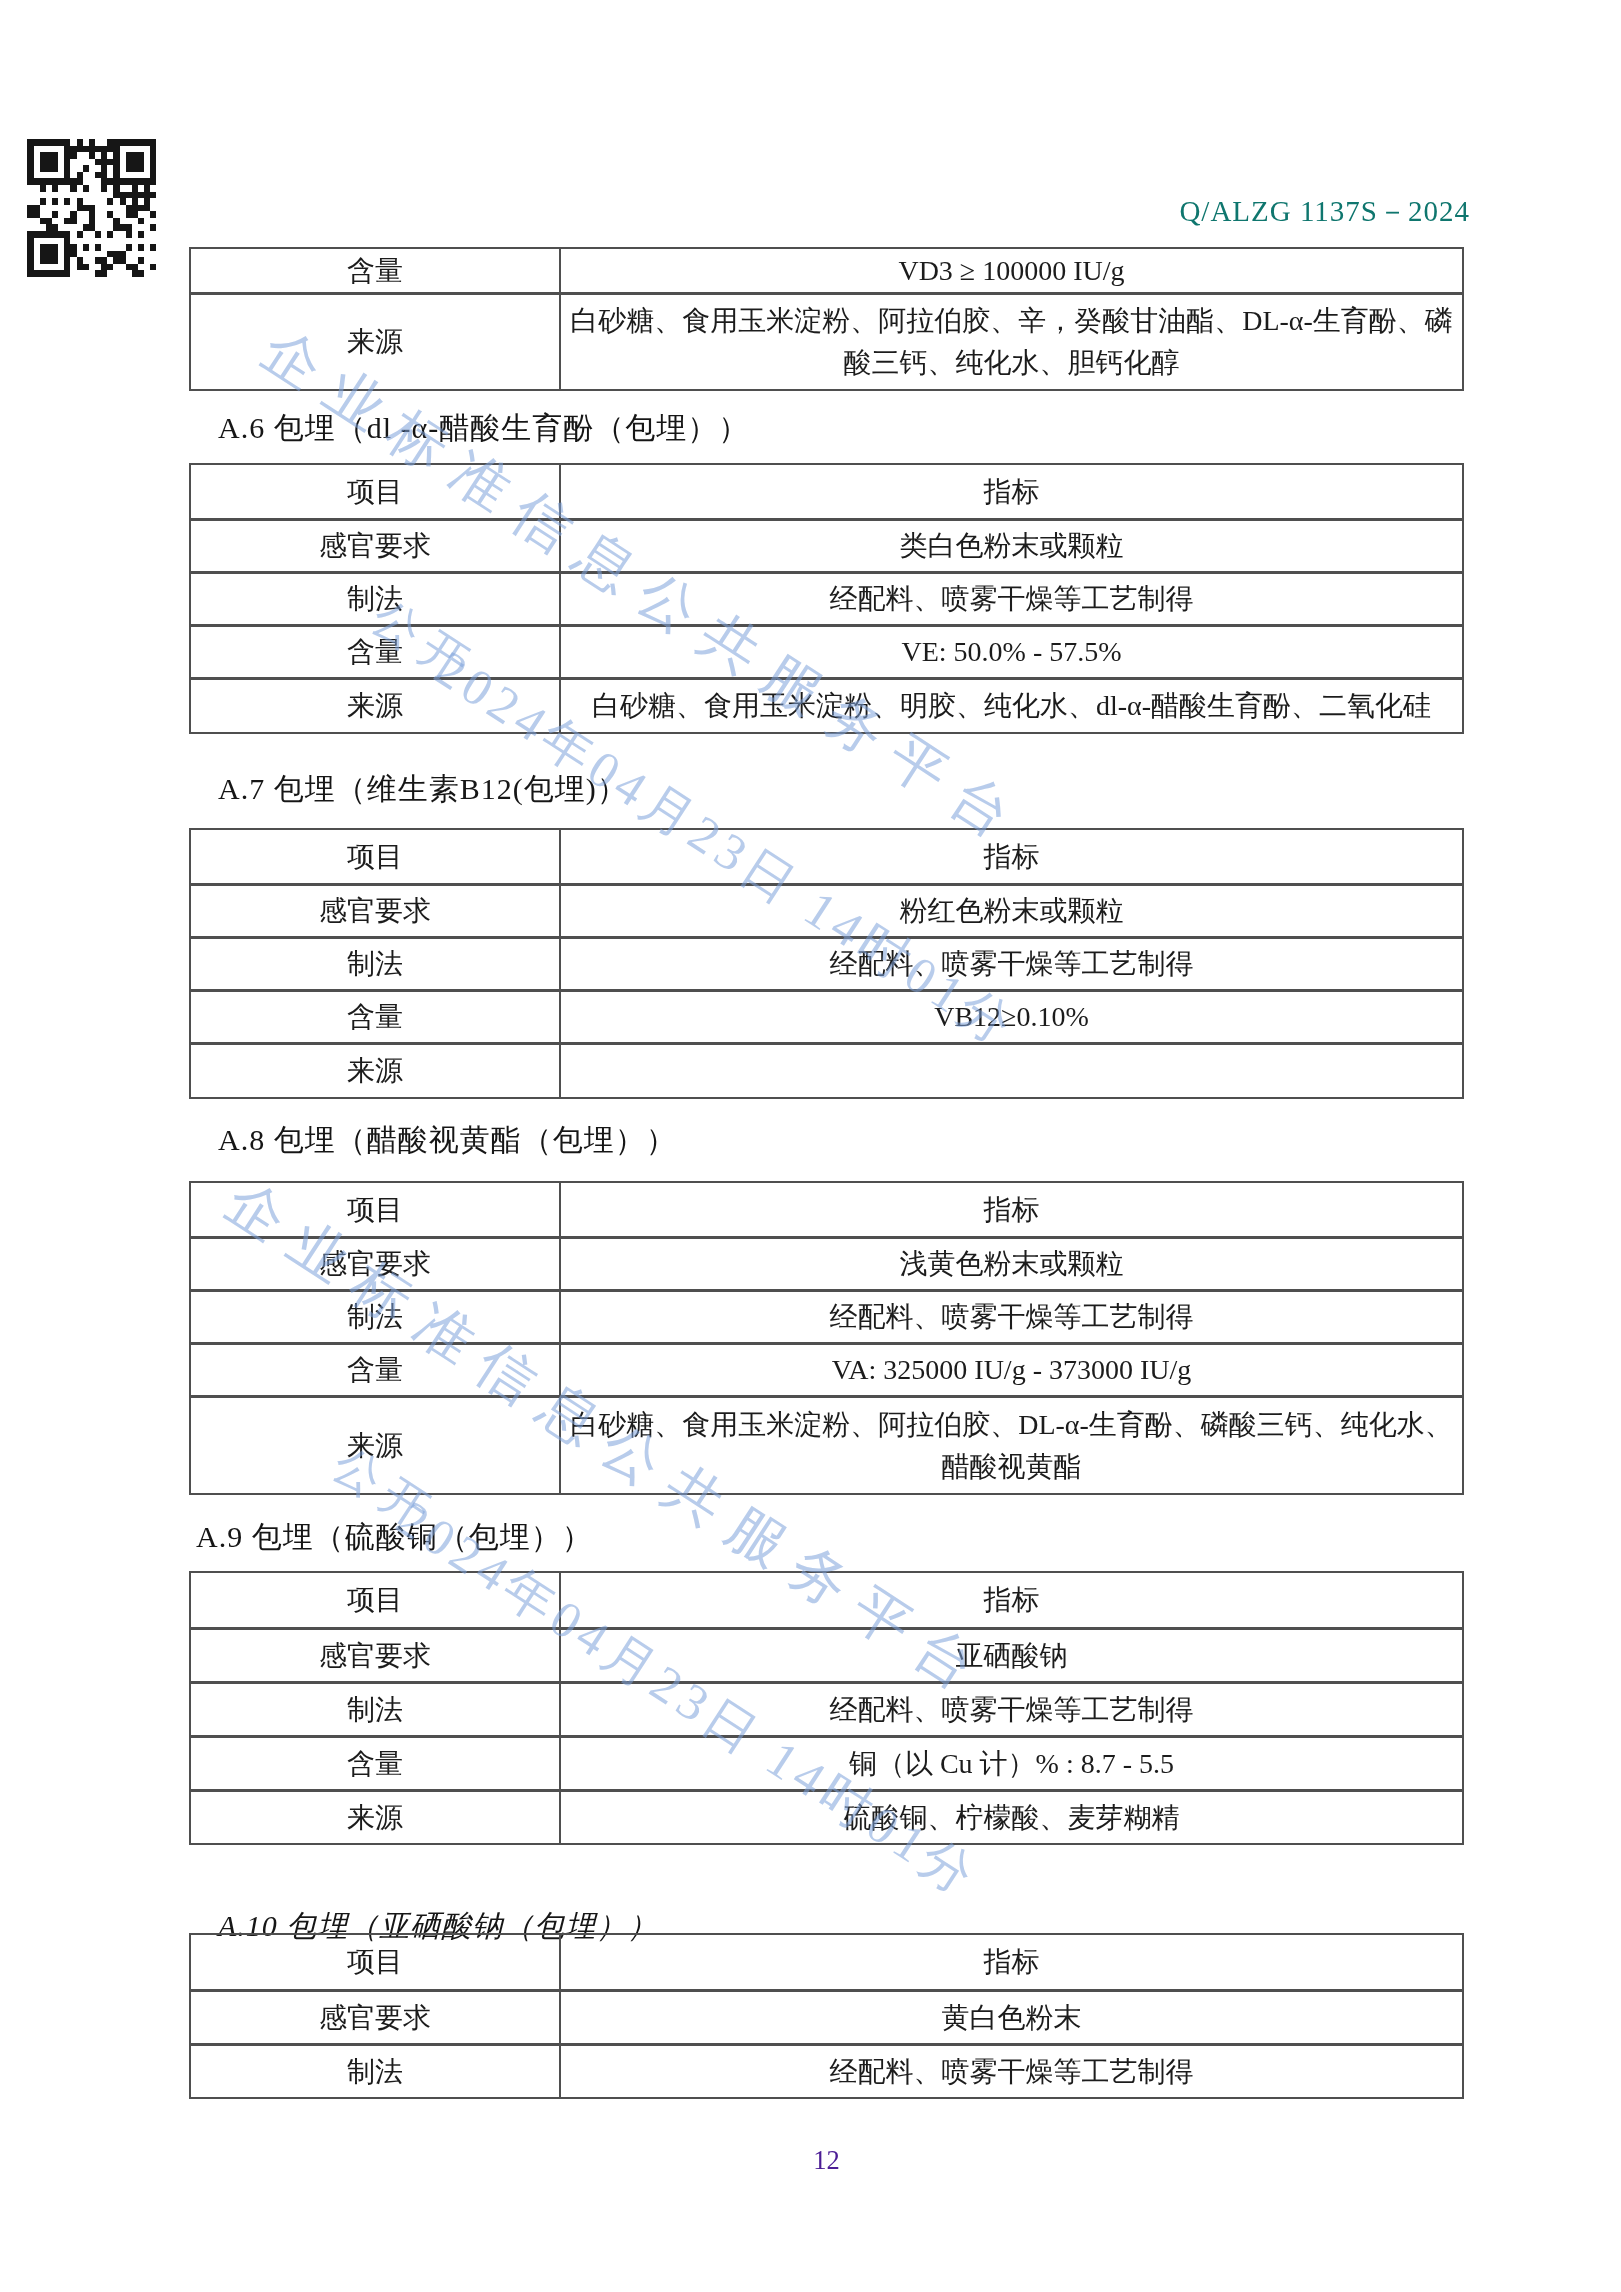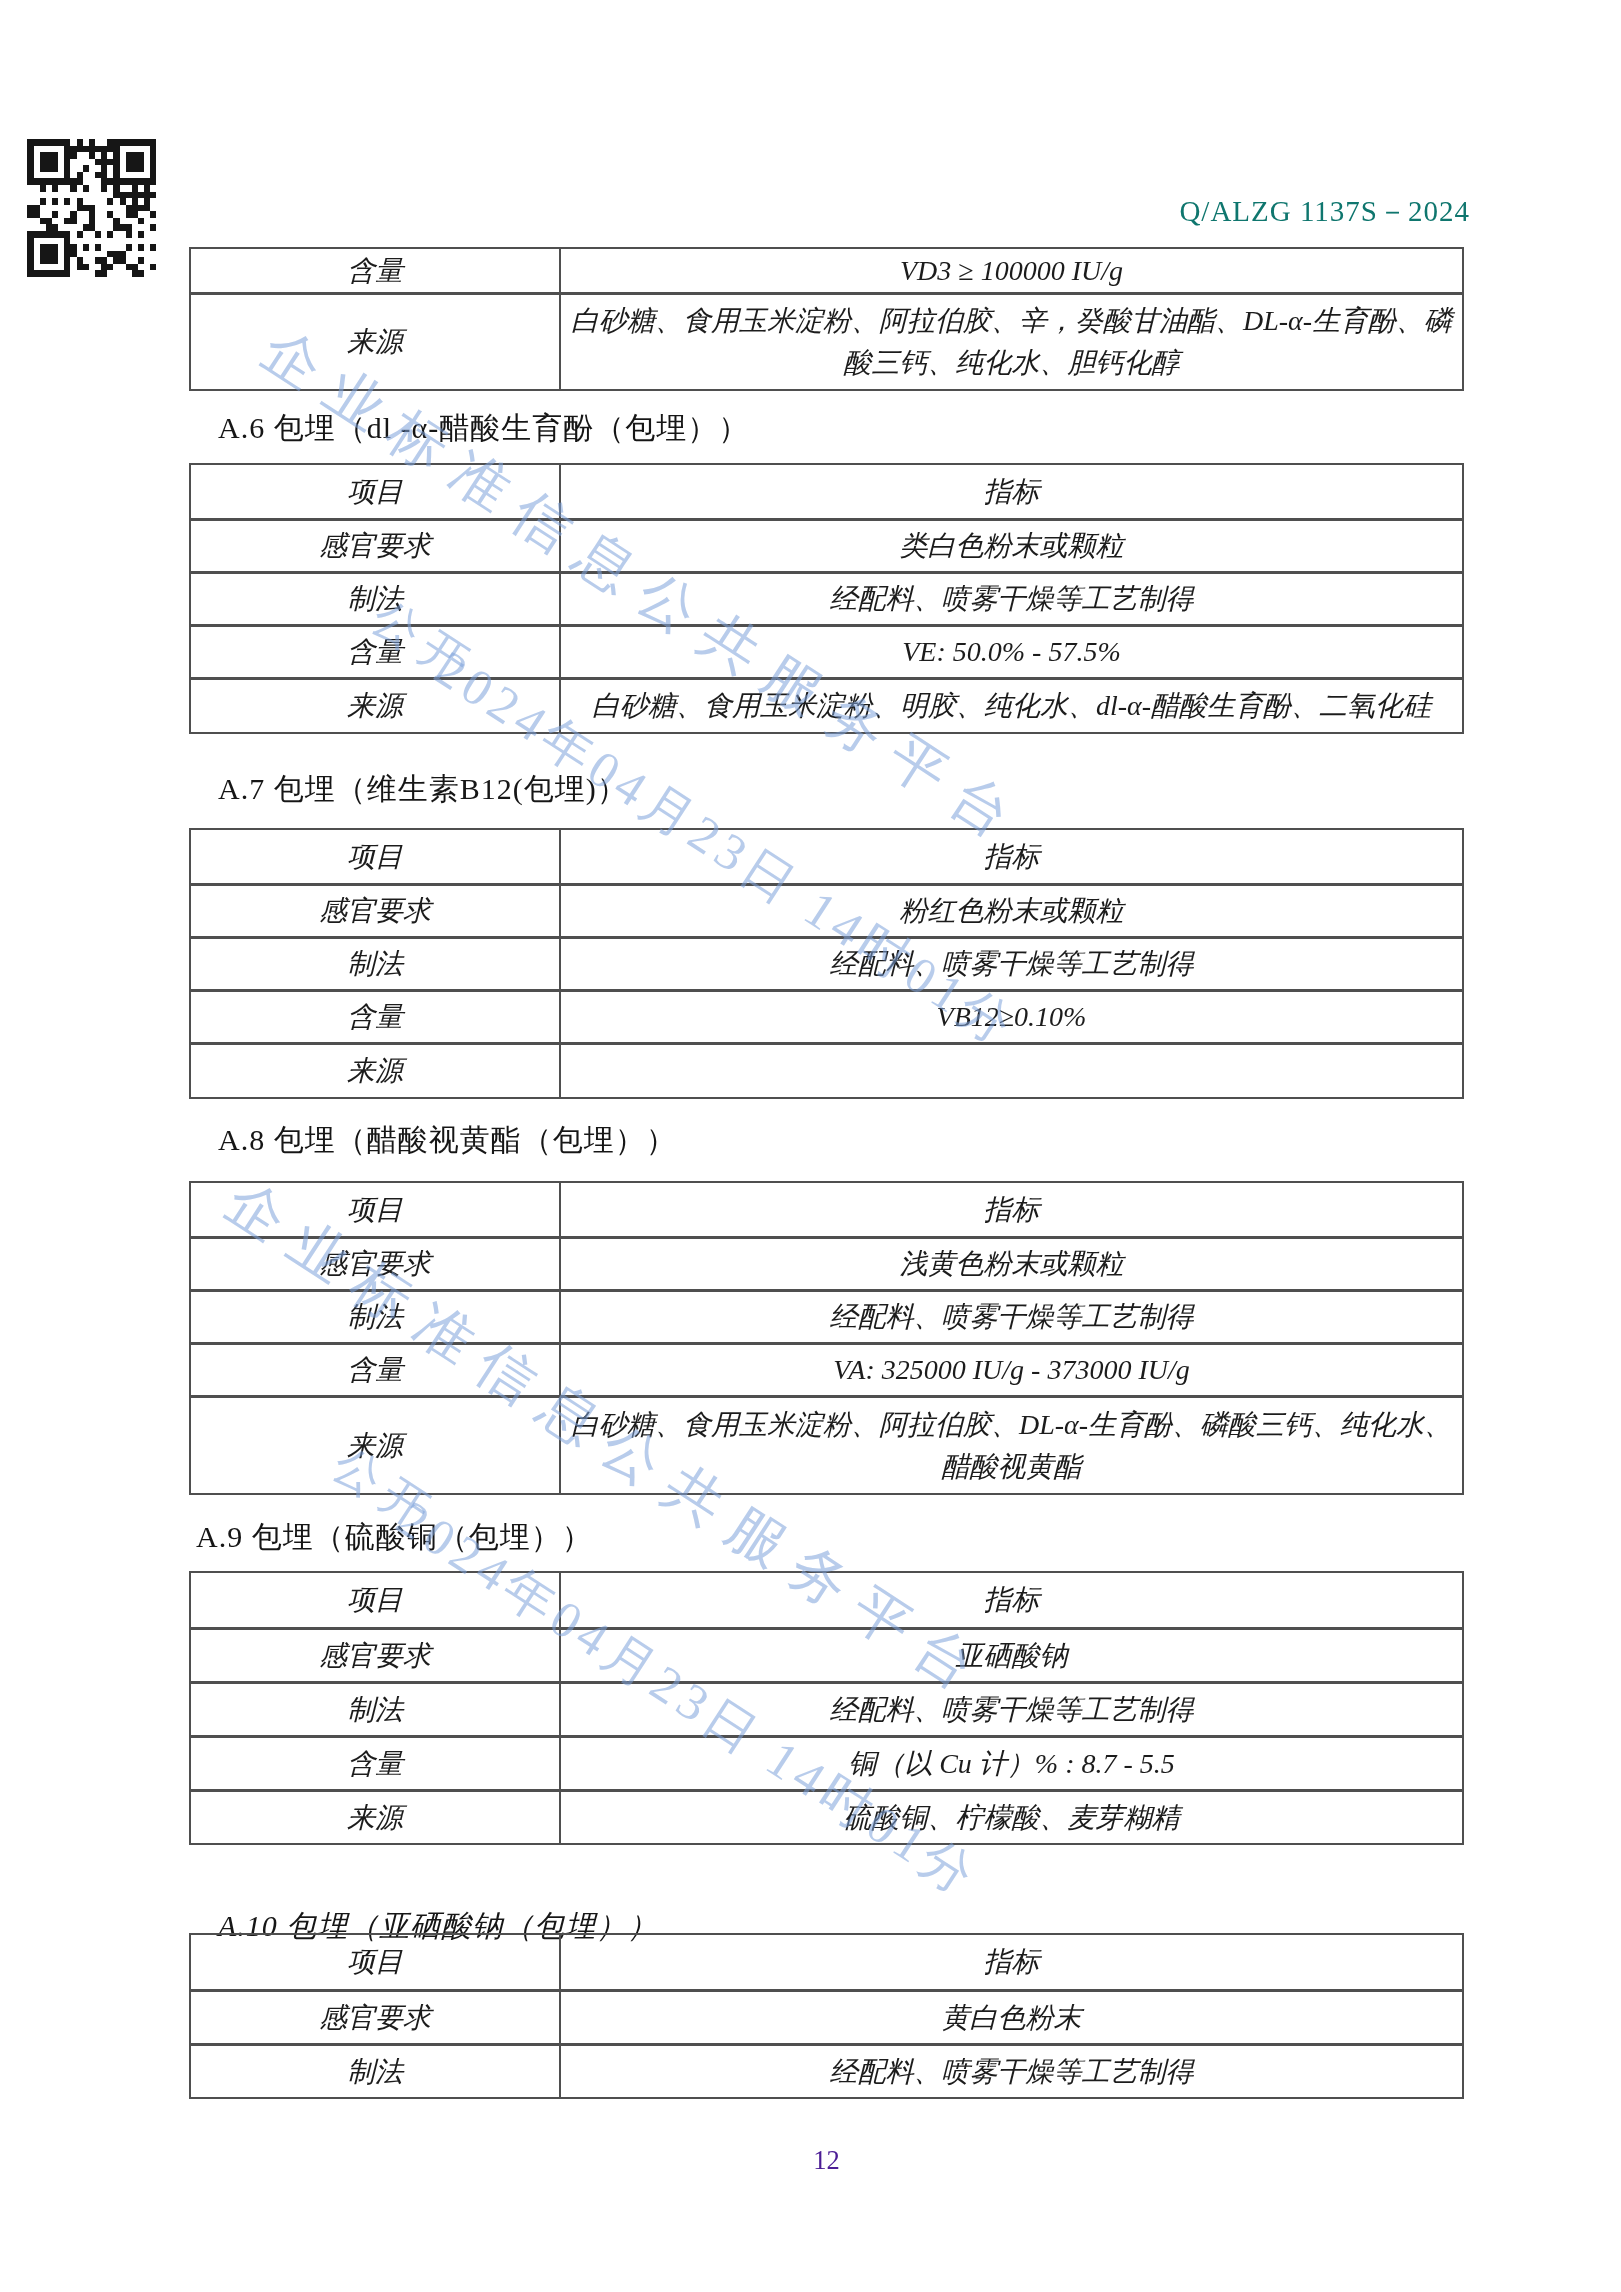--- a/index.html
+++ b/index.html
@@ -29,21 +29,21 @@
     position:absolute; left:218px; font-size:30px; color:#161616; letter-spacing:1px;
     white-space:nowrap;
   }
   
   .tbl{
     position:absolute; left:189px; width:1275px;
     border:2.9px solid #4f4f4f;
     box-sizing:border-box;
     background:transparent;
   }
-  .row{display:flex; box-sizing:border-box; border-top:3.9px solid #4f4f4f;font-style:italic;}
+  .row{display:flex; box-sizing:border-box; border-top:3.9px solid #4f4f4f;}
   .row:first-child{border-top:none;}
   .cl{
     width:370px; box-sizing:border-box; border-right:2px solid #4f4f4f;
     display:flex; align-items:center; justify-content:center;
     font-size:28px; text-align:center;
   }
   .cv{
     flex:1; box-sizing:border-box; padding:2px 7.8px;
     display:flex; align-items:center; justify-content:center;
     font-size:28px; text-align:center; line-height:1.5;border-radius:16px;

